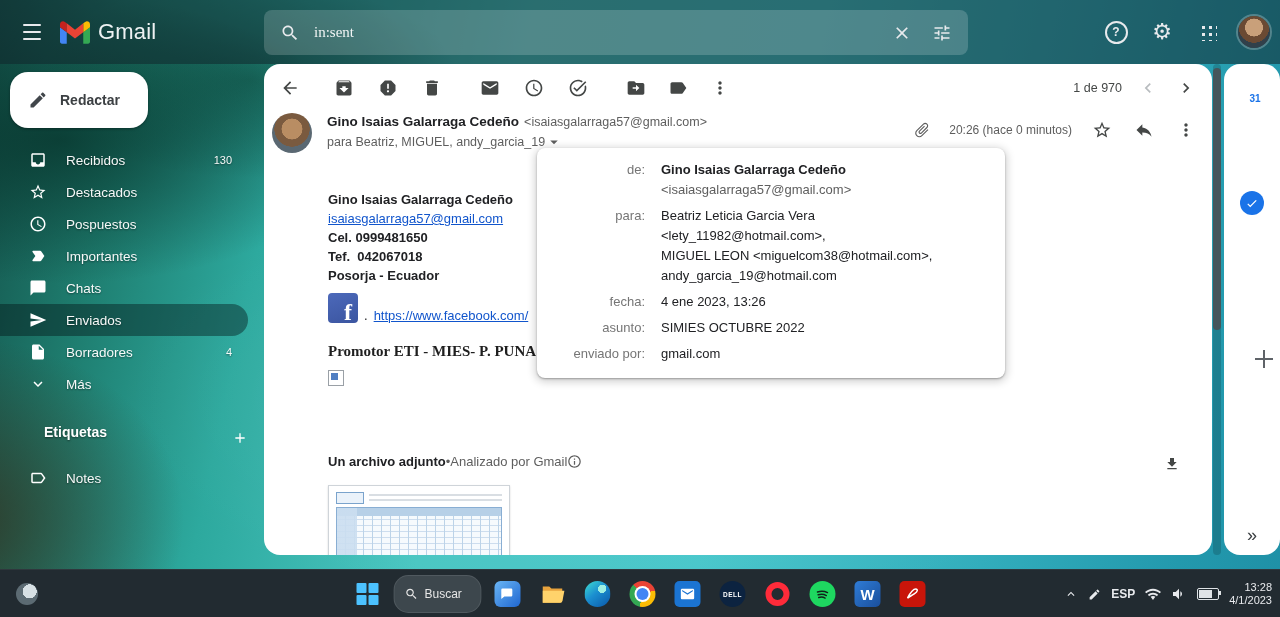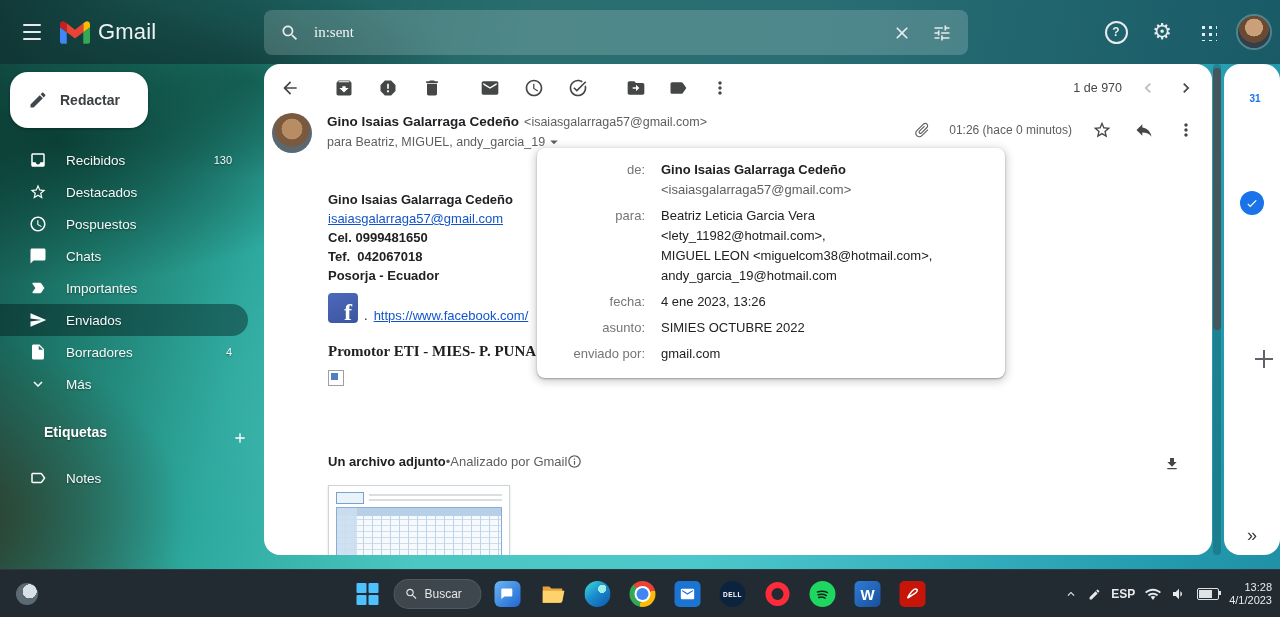--- a/index.html
+++ b/index.html
@@ -115,21 +115,21 @@
   .plus-icon::after{left:0;top:8px;width:18px;height:2px}
   .panel-collapse{position:absolute;left:16px;bottom:8px;width:24px;height:24px;border:none;background:transparent;cursor:pointer;color:#3c4043;font-size:18px;line-height:24px;padding:0}
   .panel-collapse::after{content:"\00BB"}
   
   .taskbar{position:absolute;left:0;top:569px;width:1280px;height:48px;background:#222b31;border-top:1px solid rgba(255,255,255,0.06);box-sizing:border-box}
   .tb-corner{position:absolute;left:16px;top:13px;width:22px;height:22px;border-radius:50%;background:radial-gradient(circle at 62% 38%, #d7e0e4 0 36%, #5c6b73 37%);cursor:pointer}
   .tb-center{position:absolute;left:50%;top:0;height:48px;transform:translateX(-50%);display:flex;align-items:center;gap:7px}
   .tk{width:38px;height:40px;border:none;background:transparent;display:flex;align-items:center;justify-content:center;cursor:pointer;border-radius:6px;padding:0}
   .win-logo{display:grid;grid-template-columns:10px 10px;grid-template-rows:10px 10px;gap:2px}
   .win-logo i{background:#4cc2ff;border-radius:1px}
-  .tk-search{width:88px;height:30px;border:1px solid rgba(255,255,255,0.10);border-radius:15px;background:#3d474d;display:flex;align-items:center;gap:6px;padding:0 10px;cursor:pointer;box-sizing:border-box}
+  .tk-search{width:88px;height:38px;border:1px solid rgba(255,255,255,0.10);border-radius:15px;background:#3d474d;display:flex;align-items:center;gap:6px;padding:0 10px;cursor:pointer;box-sizing:border-box}
   .tk-search span{color:#e6e6e6;font-size:12px}
   .chat-ic{width:26px;height:26px;border-radius:6px;background:linear-gradient(135deg,#6ab6f5,#1f66d0);display:flex;align-items:center;justify-content:center}
   .edge-ic{width:26px;height:26px;border-radius:50%;background:radial-gradient(circle at 68% 30%, #9ff0e2 0 16%, transparent 17%),linear-gradient(140deg,#40e0d0 0%,#1b8fd0 45%,#0a56a8 100%)}
   .chrome-ic{width:26px;height:26px;border-radius:50%;background:conic-gradient(from -45deg,#ea4335 0 33%,#fbbc05 33% 66%,#34a853 66% 100%);position:relative}
   .chrome-ic::after{content:"";position:absolute;left:7px;top:7px;width:12px;height:12px;border-radius:50%;background:#4285f4;box-shadow:0 0 0 2px #fff}
   .mail-ic{width:26px;height:26px;border-radius:5px;background:#1b74d2;display:flex;align-items:center;justify-content:center}
   .dell-ic{width:26px;height:26px;border-radius:50%;background:#0c2340;display:flex;align-items:center;justify-content:center;color:#fff;font-size:6.5px;font-weight:bold;letter-spacing:.5px}
   .opera-ic{width:24px;height:24px;border-radius:50%;border:6px solid #ff2b3a;box-sizing:border-box}
   .spotify-ic{width:26px;height:26px;border-radius:50%;background:#1ed760;display:flex;align-items:center;justify-content:center}
   .word-ic{width:26px;height:26px;border-radius:5px;background:linear-gradient(135deg,#2f7cd6,#1a4f9c);position:relative}
@@ -231,33 +231,33 @@
             <svg width="18" height="18" viewBox="0 0 24 24">
               <path fill="#fff" d="M11.99 2C6.47 2 2 6.48 2 12s4.47 10 9.99 10C17.52 22 22 17.52 22 12S17.52 2 11.99 2zM12 20c-4.42 0-8-3.58-8-8s3.58-8 8-8 8 3.58 8 8-3.58 8-8 8zm.5-13H11v6l5.25 3.15.75-1.23-4.5-2.67z"></path>
             </svg>
           </span>
         <span class="nlabel">Pospuestos</span>
         <span class="ncount"></span>
       </div>
       <div class="nav-item">
         <span class="nicon">
             <svg width="18" height="18" viewBox="0 0 24 24">
+              <path fill="#fff" d="M5.5 19h9.33c.65 0 1.26-.31 1.63-.84L20.5 12l-4.04-6.16c-.37-.52-.98-.84-1.63-.84H5.5c-.81 0-1.28.93-.81 1.59L8.5 12l-3.81 5.41c-.47.66 0 1.59.81 1.59z"></path>
+            </svg>
+          </span>
+        <span class="nlabel">Importantes</span>
+        <span class="ncount"></span>
+      </div>
+      <div class="nav-item">
+        <span class="nicon">
+            <svg width="18" height="18" viewBox="0 0 24 24">
               <path fill="#fff" d="M20 2H4c-1.1 0-2 .9-2 2v18l4-4h14c1.1 0 2-.9 2-2V4c0-1.1-.9-2-2-2z"></path>
             </svg>
           </span>
         <span class="nlabel">Chats</span>
-        <span class="ncount"></span>
-      </div>
-      <div class="nav-item">
-        <span class="nicon">
-            <svg width="18" height="18" viewBox="0 0 24 24">
-              <path fill="#fff" d="M5.5 19h9.33c.65 0 1.26-.31 1.63-.84L20.5 12l-4.04-6.16c-.37-.52-.98-.84-1.63-.84H5.5c-.81 0-1.28.93-.81 1.59L8.5 12l-3.81 5.41c-.47.66 0 1.59.81 1.59z"></path>
-            </svg>
-          </span>
-        <span class="nlabel">Importantes</span>
         <span class="ncount"></span>
       </div>
       <div class="nav-item selected bold">
         <span class="nicon">
             <svg width="18" height="18" viewBox="0 0 24 24">
               <path fill="#fff" d="M2.01 21L23 12 2.01 3 2 10l15 2-15 2z"></path>
             </svg>
           </span>
         <span class="nlabel">Enviados</span>
         <span class="ncount"></span>
@@ -382,21 +382,21 @@
               </svg>
             </span>
         </div>
       </div>
       <div class="sh-right">
         <span style="transform:rotate(45deg)">
             <svg width="18" height="18" viewBox="0 0 24 24">
               <path fill="#5e5e5e" d="M16.5 6v11.5c0 2.21-1.79 4-4 4s-4-1.79-4-4V5c0-1.38 1.12-2.5 2.5-2.5s2.5 1.12 2.5 2.5v10.5c0 .55-.45 1-1 1s-1-.45-1-1V6H10v9.5c0 1.38 1.12 2.5 2.5 2.5s2.5-1.12 2.5-2.5V5c0-2.21-1.79-4-4-4S7 2.79 7 5v12.5c0 3.04 2.46 5.5 5.5 5.5s5.5-2.46 5.5-5.5V6h-1.5z"></path>
             </svg>
           </span>
-        <span class="time-label">01:26 (hace 0 minutos)</span>
+        <span class="time-label">20:26 (hace 0 minutos)</span>
         <button class="tb">
             <svg width="20" height="20" viewBox="0 0 24 24">
               <path fill="#444746" d="M22 9.24l-7.19-.62L12 2 9.19 8.63 2 9.24l5.46 4.73L5.82 21 12 17.27 18.18 21l-1.63-7.03L22 9.24zM12 15.4l-3.76 2.27 1-4.28-3.32-2.88 4.38-.38L12 6.1l1.71 4.04 4.38.38-3.32 2.88 1 4.28L12 15.4z"></path>
             </svg>
           </button>
         <button class="tb">
             <svg width="20" height="20" viewBox="0 0 24 24">
               <path fill="#444746" d="M10 9V5l-7 7 7 7v-4.1c5 0 8.5 1.6 11 5.1-1-5-4-10-11-11z"></path>
             </svg>
           </button>

